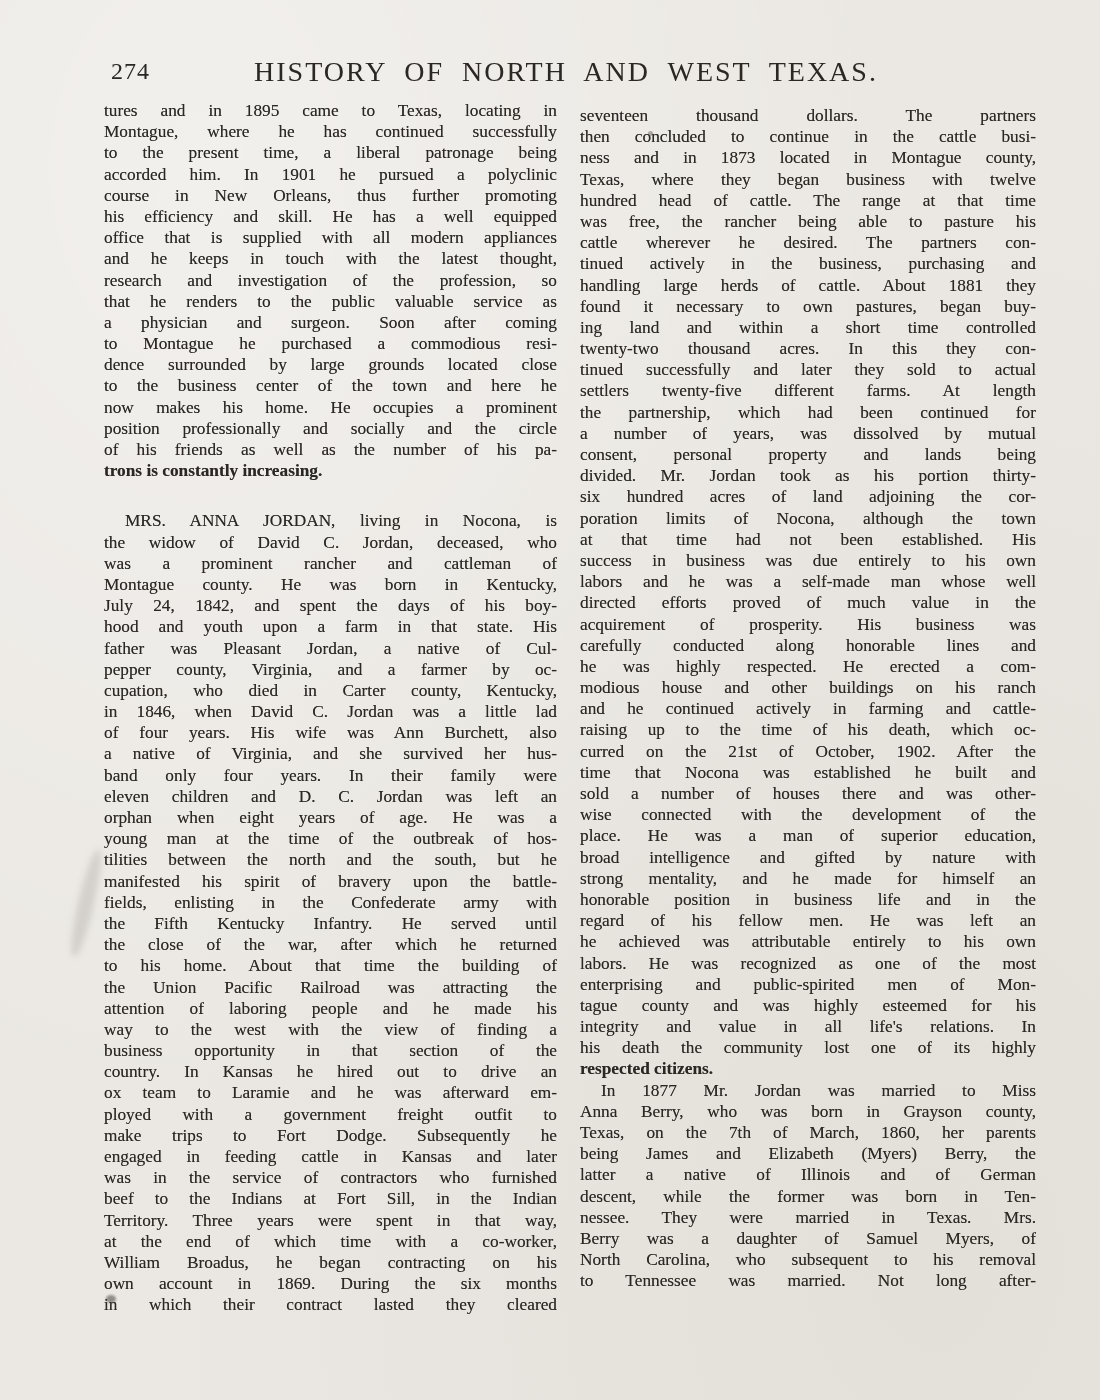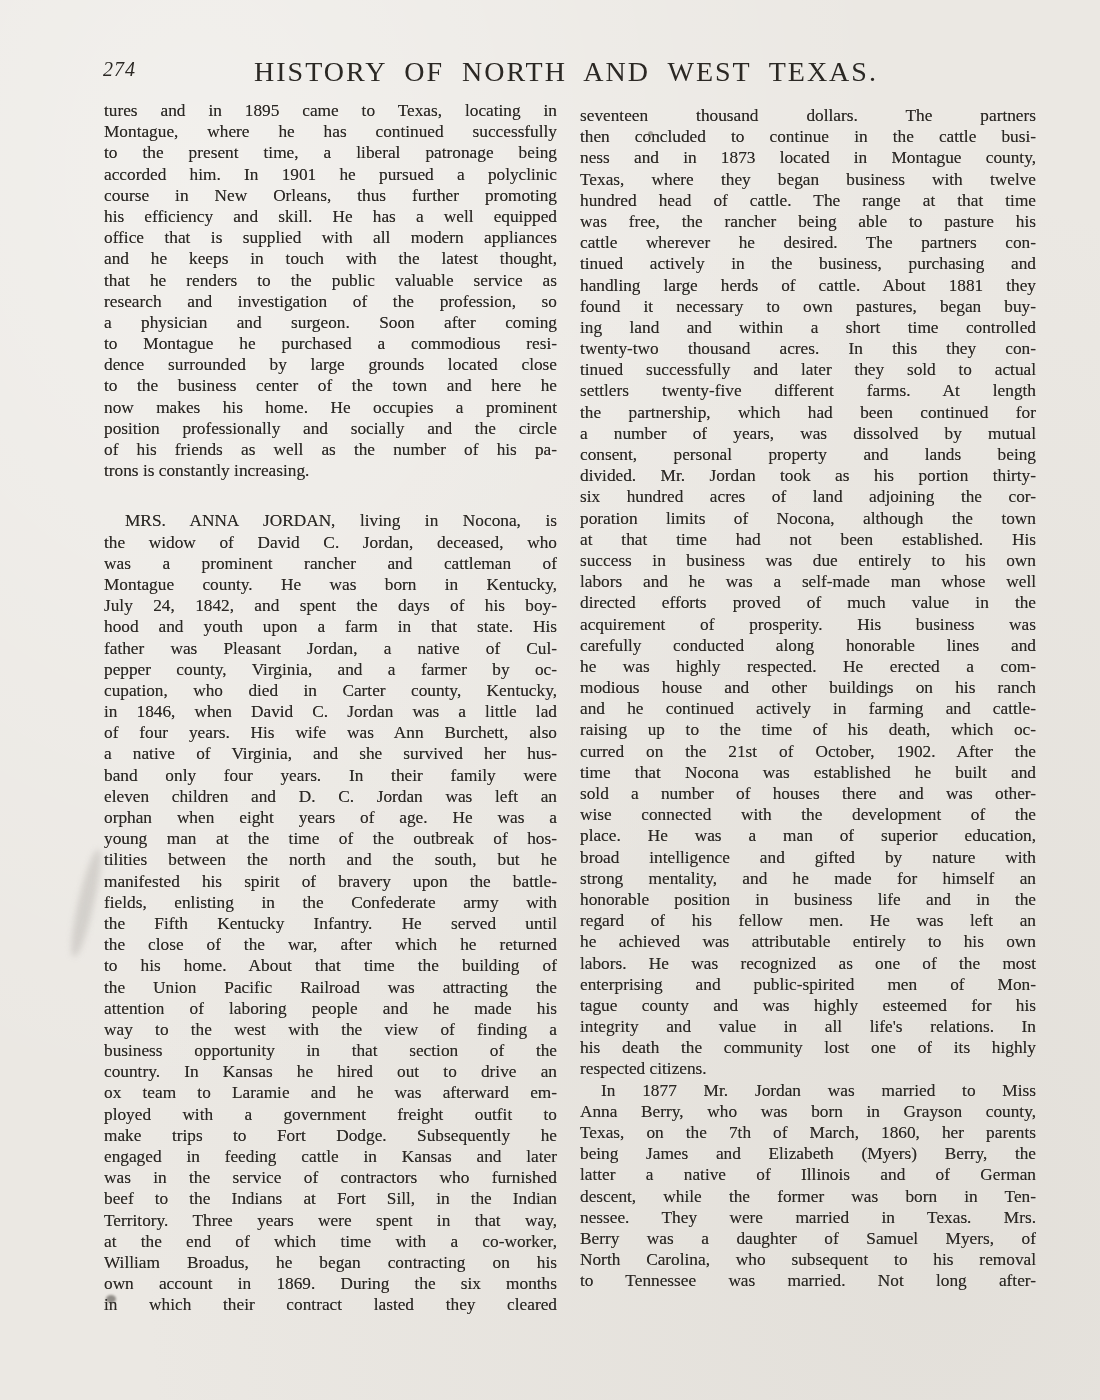--- a/index.html
+++ b/index.html
@@ -15,22 +15,22 @@
     background-image:
       radial-gradient(ellipse at 18% 12%, rgba(255,255,255,0.35), rgba(255,255,255,0) 55%),
       radial-gradient(ellipse at 85% 90%, rgba(190,185,175,0.18), rgba(190,185,175,0) 60%);
     color: #2b2824;
   }
   .header {
     position: absolute;
     top: 56px; left: 100px; width: 932px; height: 30px;
   }
   .page-number {
-    position: absolute; left: 3px; top: 2px;
-    font-size: 20px; letter-spacing: 1px; font-style: italic;
+    position: absolute; left: 11px; top: 2px;
+    font-size: 24px; letter-spacing: 1px;
   }
   .page-title {
     position: absolute; left: 0; right: 0; top: 0;
     text-align: center;
     font-size: 28px;
     letter-spacing: 2px;
     word-spacing: 9px;
   }
   .columns {
     position: absolute;
@@ -48,21 +48,21 @@
   .para { margin: 0; }
   .para.gap { margin-top: 29px; }
   .line {
     text-align: justify;
     text-align-last: justify;
     white-space: normal;
     height: 21.2px;
     overflow: visible;
   }
   .line.indent { text-indent: 21px; }
-  .line.lastfree { text-align-last: left; }
+  .line.lastfree { text-align-last: left; font-weight: bold; }
   .speck-smudge {
     position: absolute; left: 78px; top: 848px;
     width: 16px; height: 110px;
     background: rgba(125,120,112,0.22);
     border-radius: 60% 40% 55% 45%;
     filter: blur(3px);
     transform: rotate(12deg);
   }
   .speck-dot {
     position: absolute; left: 106px; top: 1295px;
@@ -92,22 +92,22 @@
     <div class="col col-left">
         <div class="para">
           <div class="line">tures and in 1895 came to Texas, locating in</div>
           <div class="line">Montague, where he has continued successfully</div>
           <div class="line">to the present time, a liberal patronage being</div>
           <div class="line">accorded him.  In 1901 he pursued a polyclinic</div>
           <div class="line">course in New Orleans, thus further promoting</div>
           <div class="line">his efficiency and skill.  He has a well equipped</div>
           <div class="line">office that is supplied with all modern appliances</div>
           <div class="line">and he keeps in touch with the latest thought,</div>
+          <div class="line">research and investigation of the profession, so</div>
           <div class="line">that he renders to the public valuable service as</div>
-          <div class="line">research and investigation of the profession, so</div>
           <div class="line">a physician and surgeon.  Soon after coming</div>
           <div class="line">to Montague he purchased a commodious resi-</div>
           <div class="line">dence surrounded by large grounds located close</div>
           <div class="line">to the business center of the town and here he</div>
           <div class="line">now makes his home.  He occupies a prominent</div>
           <div class="line">position professionally and socially and the circle</div>
           <div class="line">of his friends as well as the number of his pa-</div>
           <div class="line lastfree">trons is constantly increasing.</div>
         </div>
         <div class="para gap">

